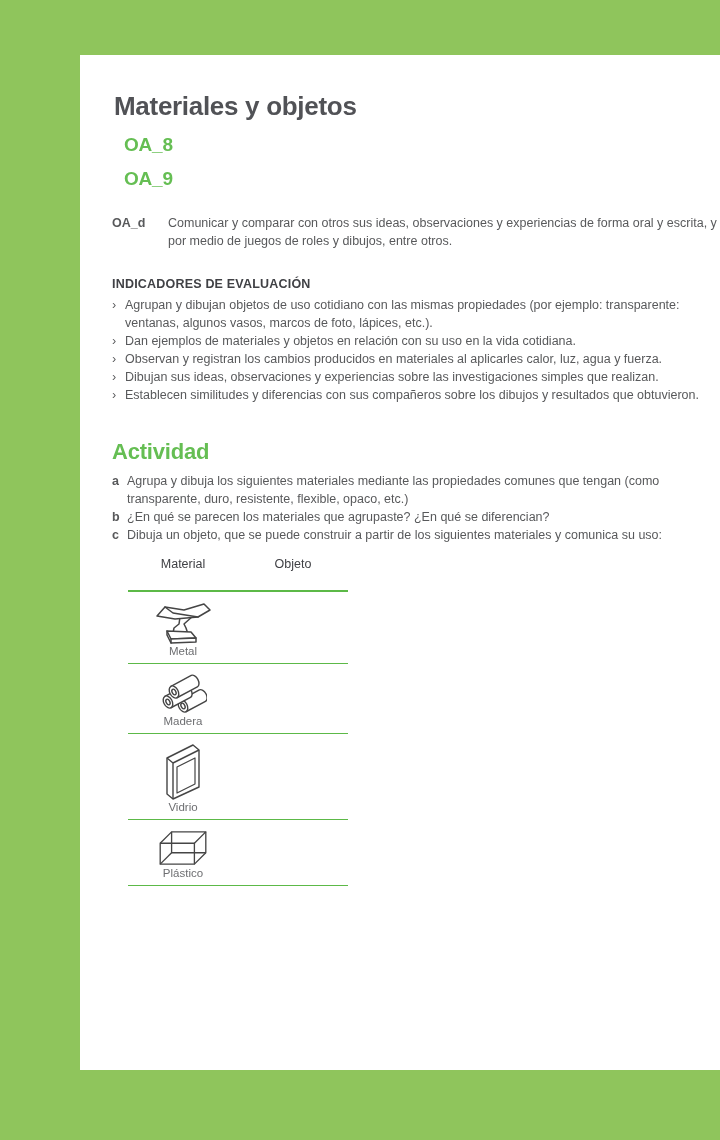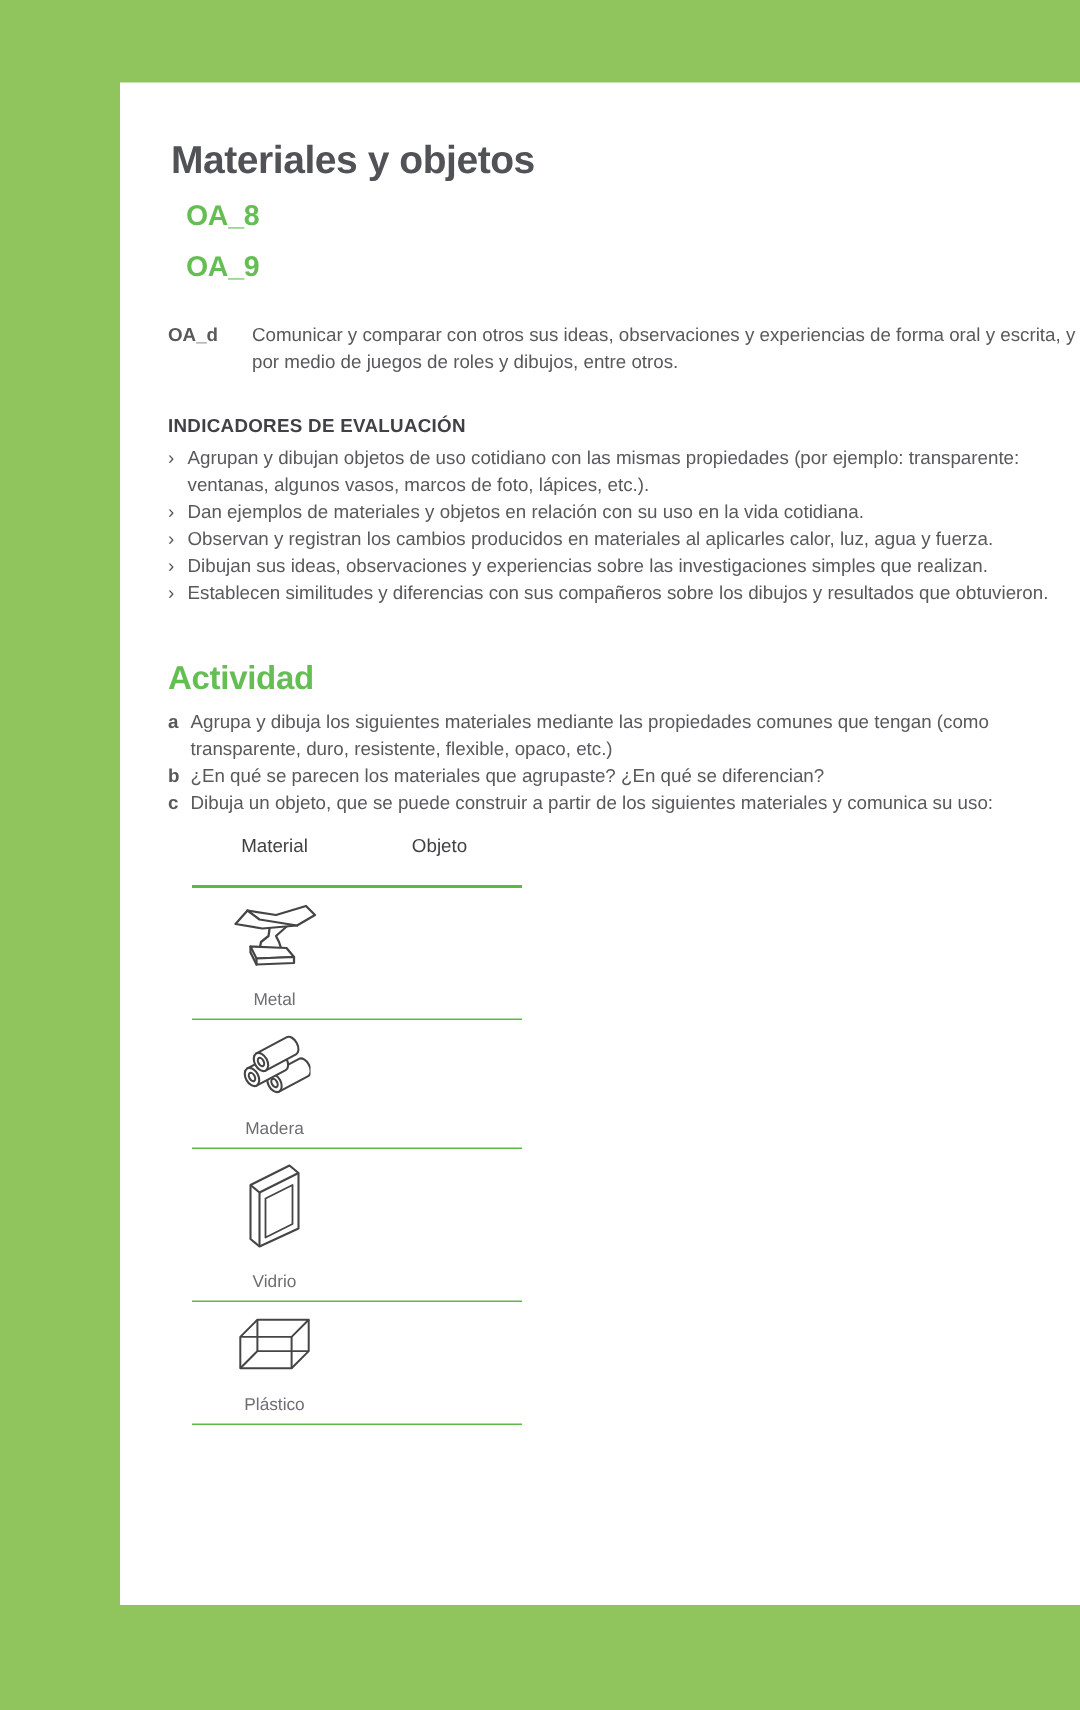--- a/index.html
+++ b/index.html
@@ -63,21 +63,21 @@
   .th{width:50%;text-align:center;font-size:12.5px;color:#404145;}
   .trow{
     display:flex;border-bottom:1.5px solid var(--line-green);
   }
   .cell-material{
     width:50%;display:flex;flex-direction:column;
     align-items:center;justify-content:flex-end;
     padding:9px 0 6px 0;
   }
   .cell-objeto{width:50%;}
-  .mat-label{font-size:11.5px;color:var(--text-gray);margin-top:16px;}
+  .mat-label{font-size:11.5px;color:var(--text-gray);margin-top:0;}
   .icon-box{display:flex;align-items:center;justify-content:center;}
 </style>
 </head>
 <body>
 
 <div class="card">
   <div class="content">
 
     <h1 class="page-title">Materiales y objetos</h1>
 

